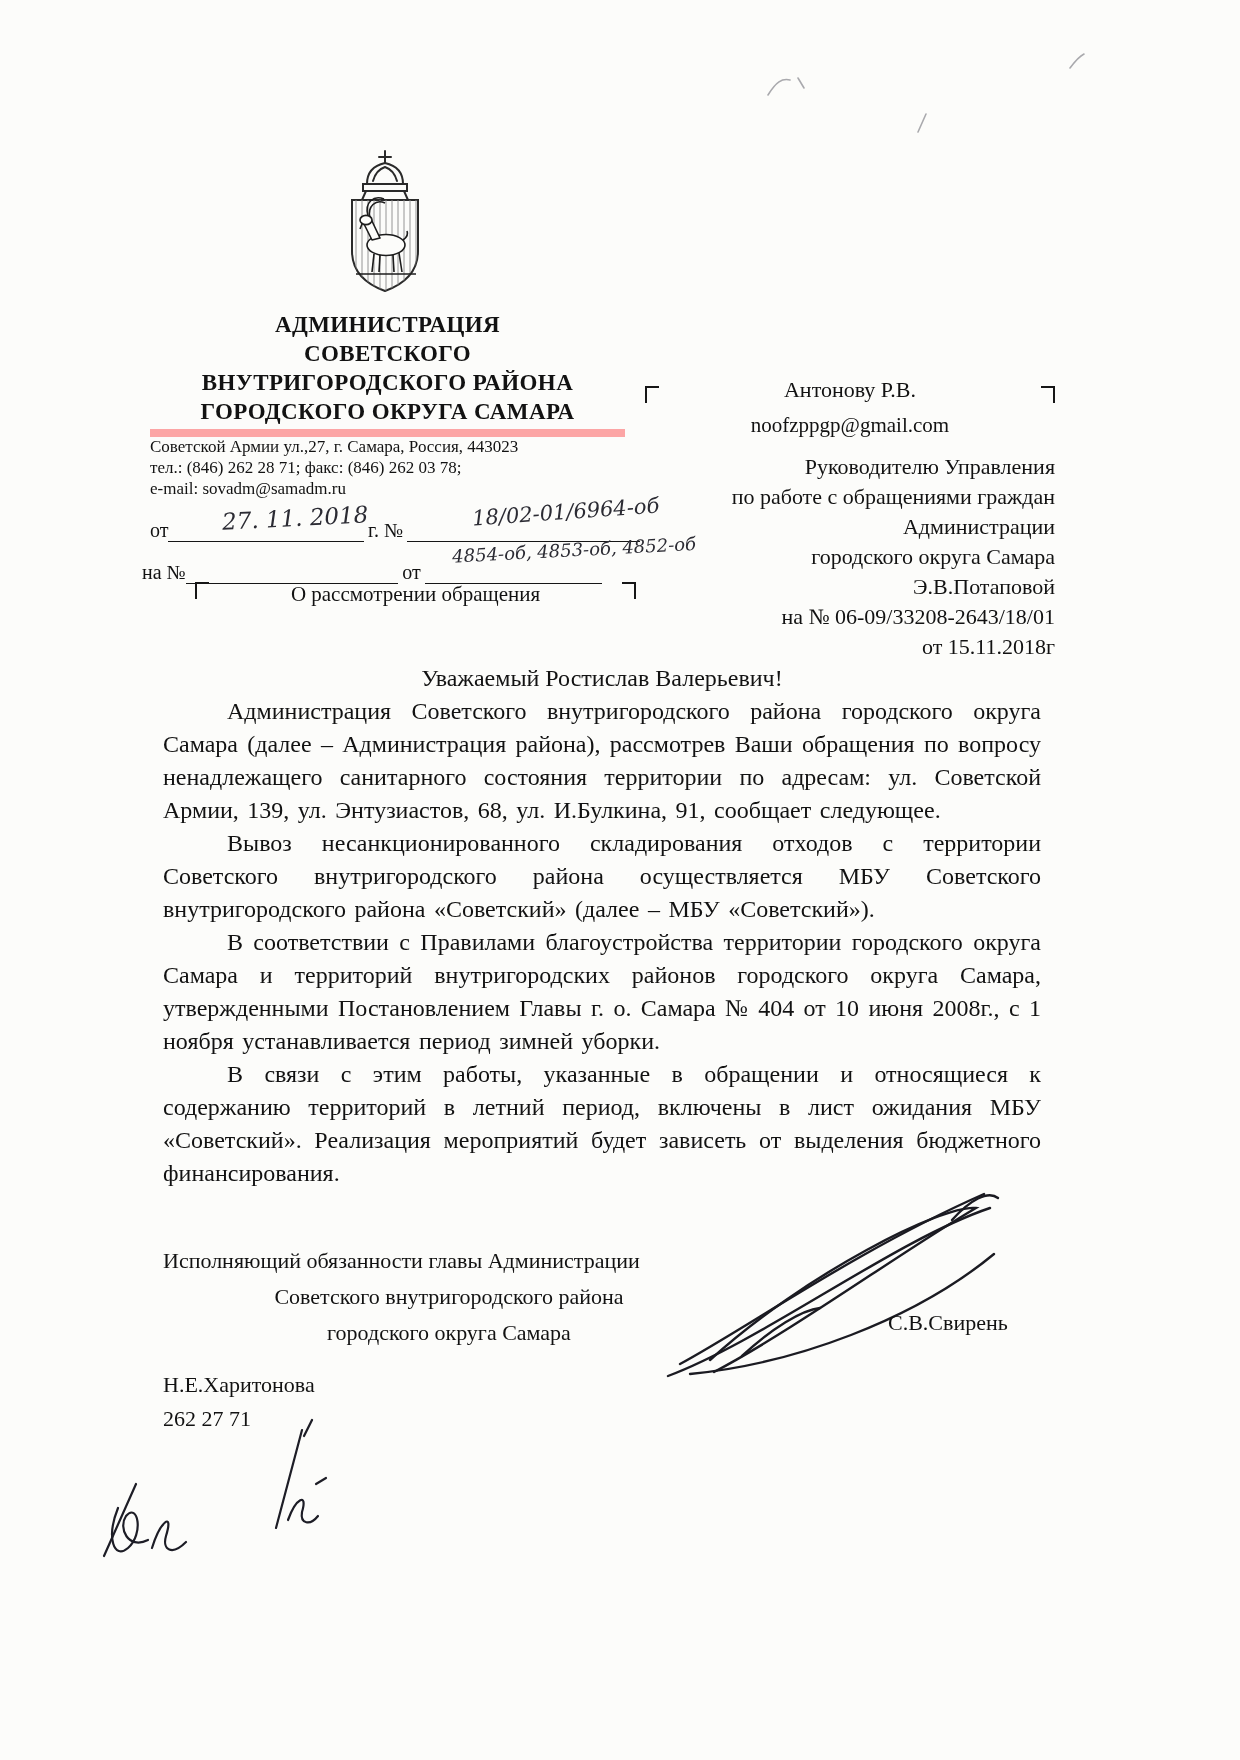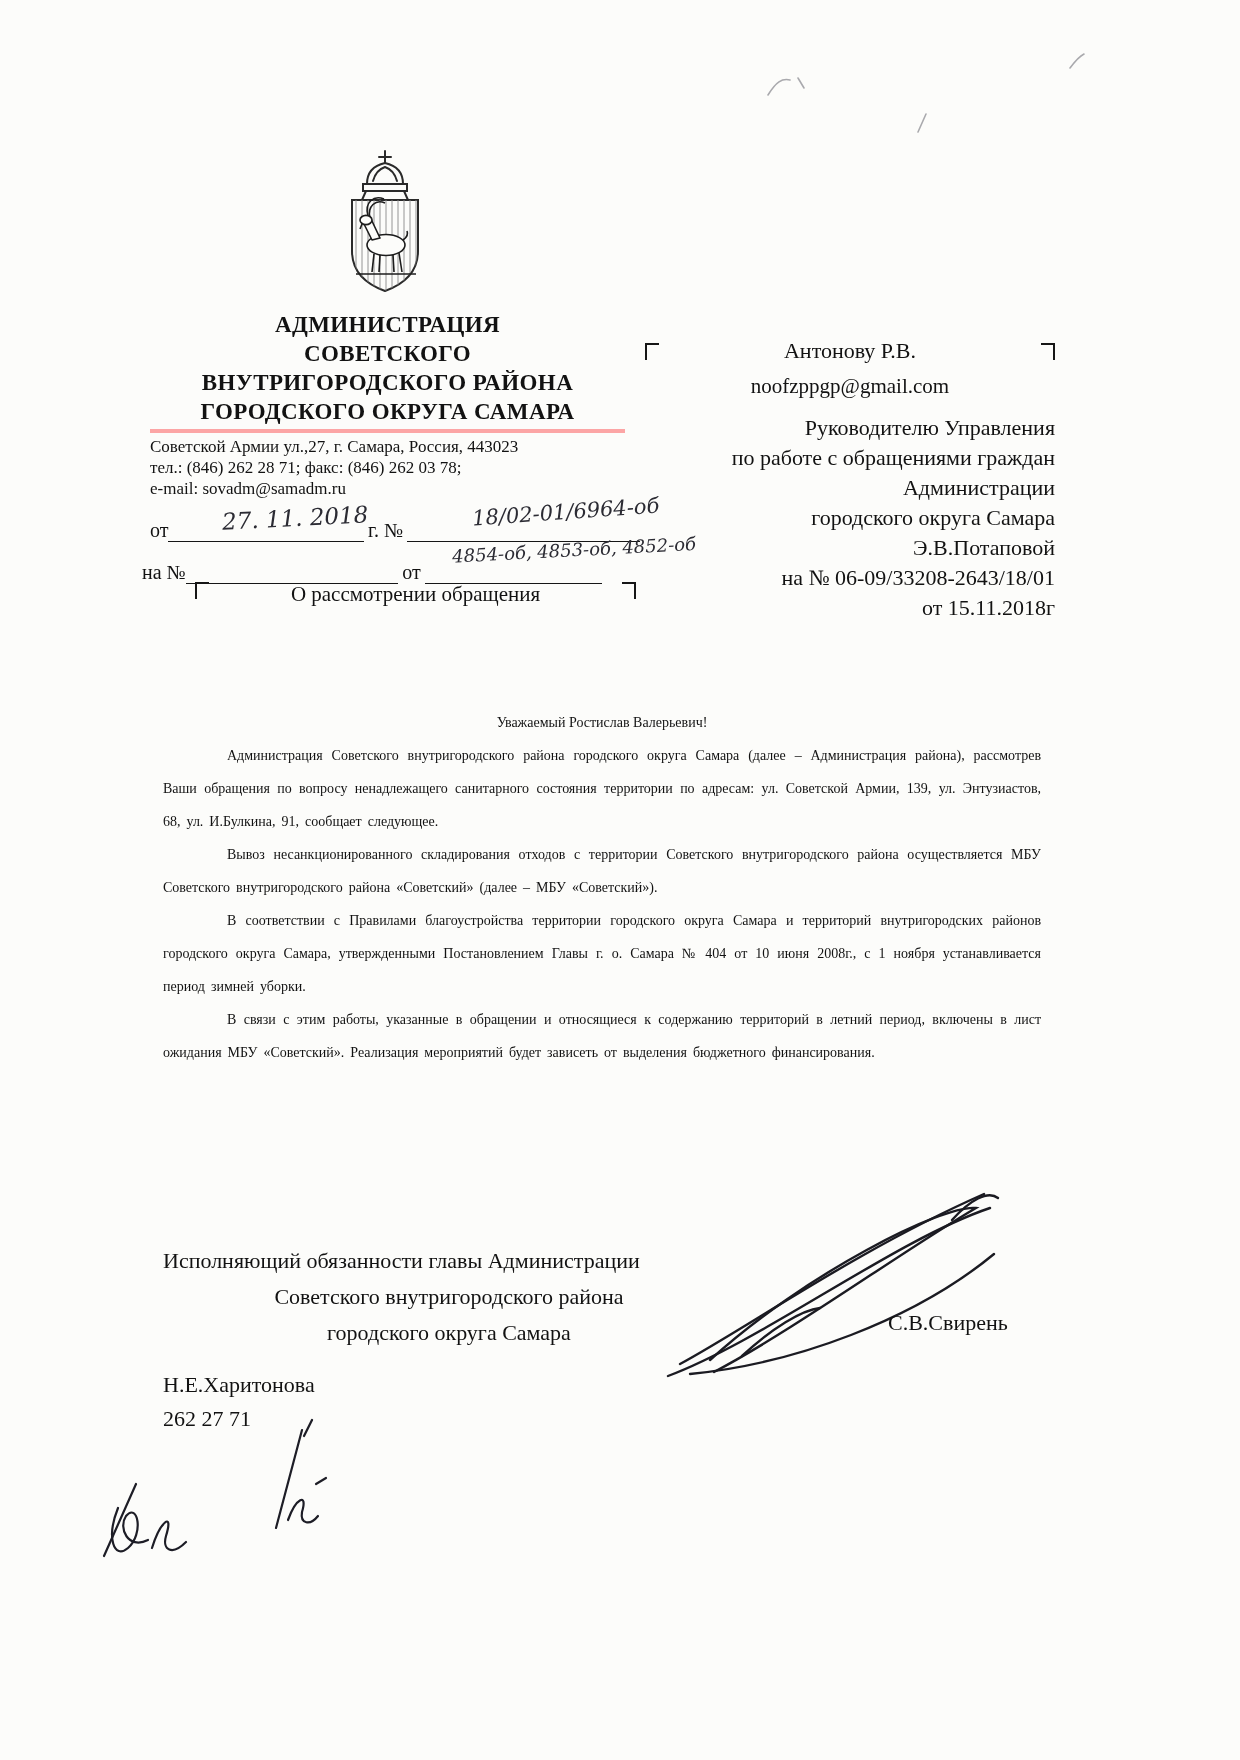--- a/index.html
+++ b/index.html
@@ -8,21 +8,21 @@
     position:relative; width:1240px; height:1760px; margin:0 auto;
     background:#fcfcfa; color:#121212;
     font-family:"Liberation Serif", serif; overflow:hidden;
   }
   .abs { position:absolute; }
 
   
   .org-block {
     left:150px; top:310px; width:475px; text-align:center;
     font-weight:bold; font-size:23px; line-height:29px; letter-spacing:.4px;
-    border-bottom:4px solid #fca5a5; padding-bottom:3px;
+    border-bottom:8px solid #fca5a5; padding-bottom:3px;
   }
   .addr-block {
     left:150px; top:436px; width:475px; 
     font-size:17px; line-height:21px;
   }
   .ref-row {
     left:150px; top:518px; width:490px; display:flex; align-items:flex-end;
     font-size:20px; line-height:24px;
   }
   .ref-row2 {
@@ -38,27 +38,27 @@
     left:158px; top:582px; width:478px; display:flex; align-items:flex-start;
     font-size:21px;
     padding-left:37px;
   }
   .crn { width:14px; height:17px; border-top:2px solid #161616; flex:0 0 14px; }
   .crn.l { border-left:2px solid #161616; }
   .crn.r { border-right:2px solid #161616; }
 
   
   .recipient-block { left:645px; top:338px; width:410px; font-size:22px; }
-  .recipient-head { display:flex; align-items:center; }
+  .recipient-head { display:flex; align-items:flex-end;margin-top:39px; }
   .recipient-head .name { flex:1; text-align:center; }
   .recipient-email { text-align:center; font-size:21px; margin-top:10px; }
   .recipient-lines { margin-top:14px; text-align:right; line-height:30px; }
 
   
-  .body-block { left:163px; top:662px; width:878px; font-size:14px; line-height:33px;margin-top:44px; }
+  .body-block { left:163px; top:662px; width:878px; font-size:24px; line-height:33px; }
   .salutation { text-align:center; }
   .body-block p { text-align:justify; text-indent:64px; word-spacing:2.5px; }
 
   
   .sig-block { left:163px; top:1243px; width:572px; font-size:22px; line-height:36px; }
   .sig-block .c { text-align:center; }
   .sig-name { left:888px; top:1310px; font-size:22px; }
 
   
   .executor { left:163px; top:1368px; font-size:22px; line-height:34px; }

